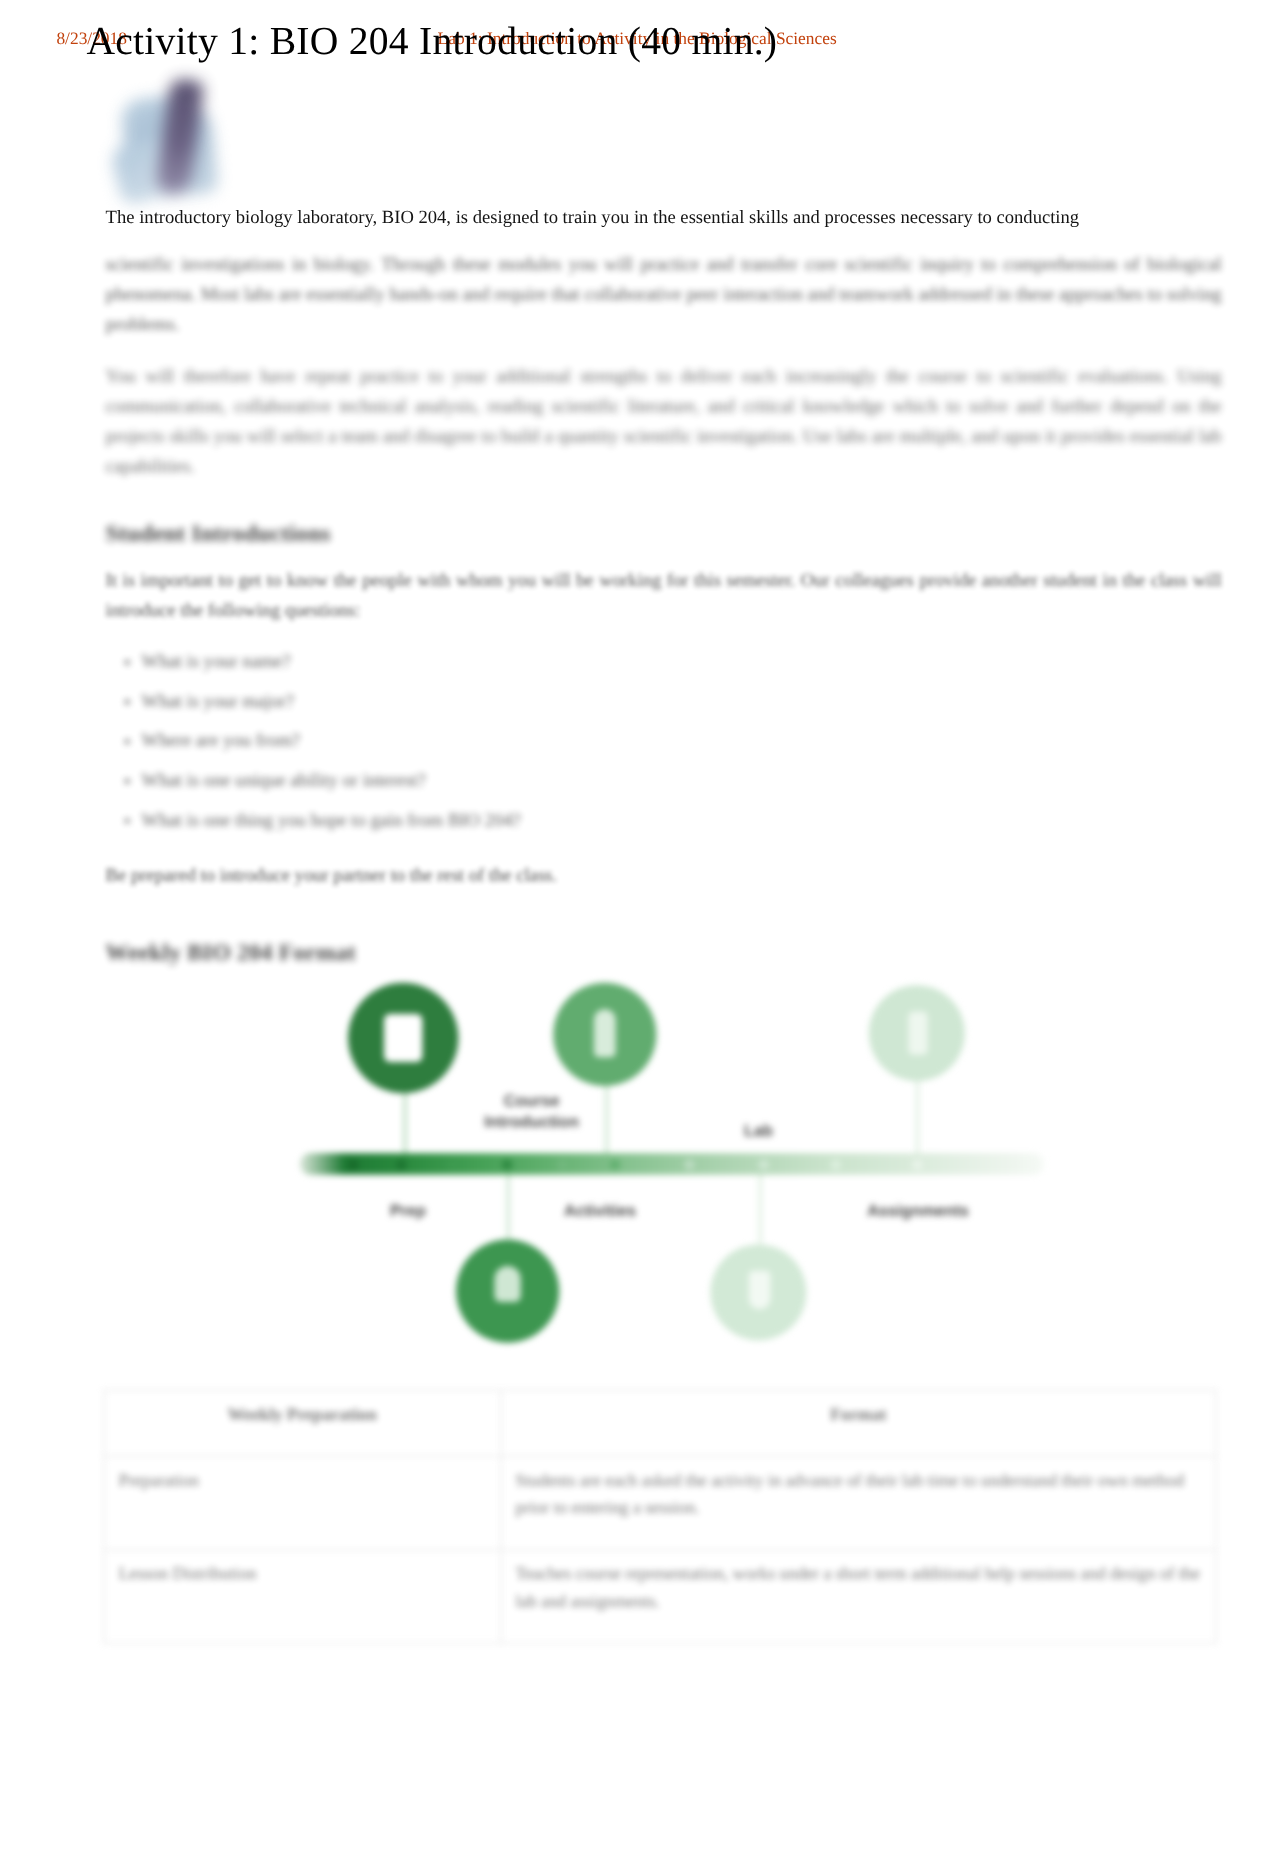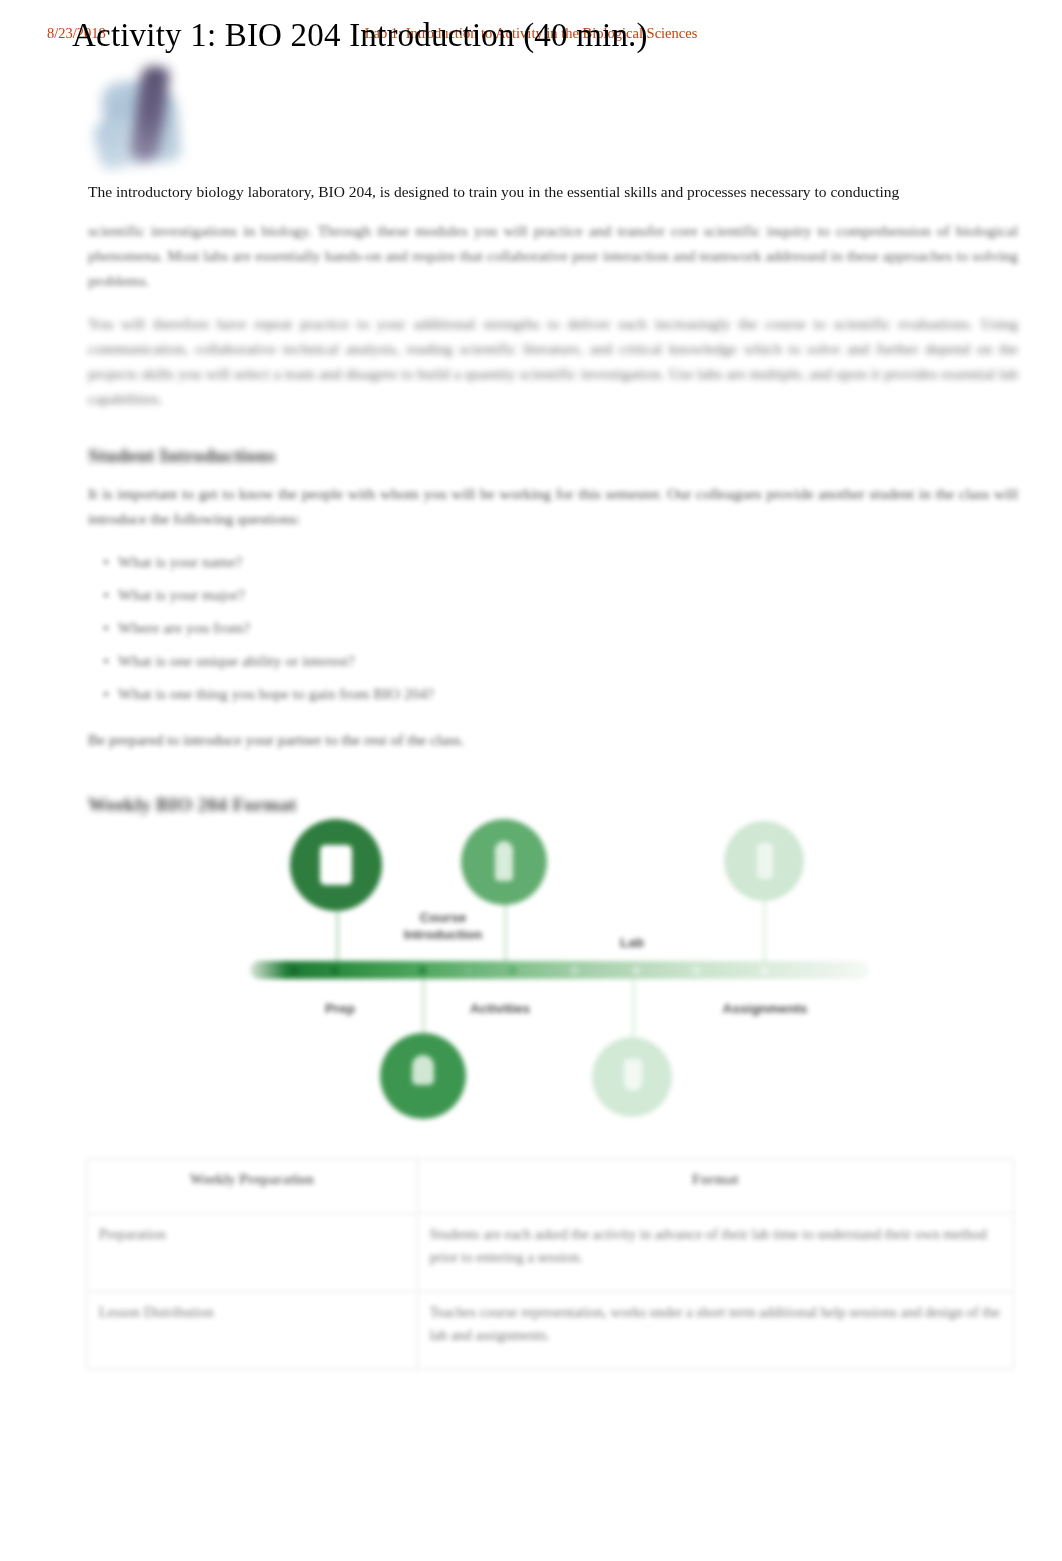--- a/index.html
+++ b/index.html
@@ -91,21 +91,21 @@
     width: 56px; height: 50px;
     background: linear-gradient(160deg,#aac3d8 0%, #cfdde8 100%);
     border-radius: 16px 8px 22px 12px;
     transform: rotate(-14deg);
   }
 
   
   .content {
     position: absolute;
     left: 88px;
-    top: 180px;
+    top: 170px;
     width: 930px;
   }
   p.body {
     margin: 0 0 0 0;
     font-size: 15.5px;
     line-height: 25px;
     text-align: justify;
     color: #1c1c1c;
   }
   .lead-line {

